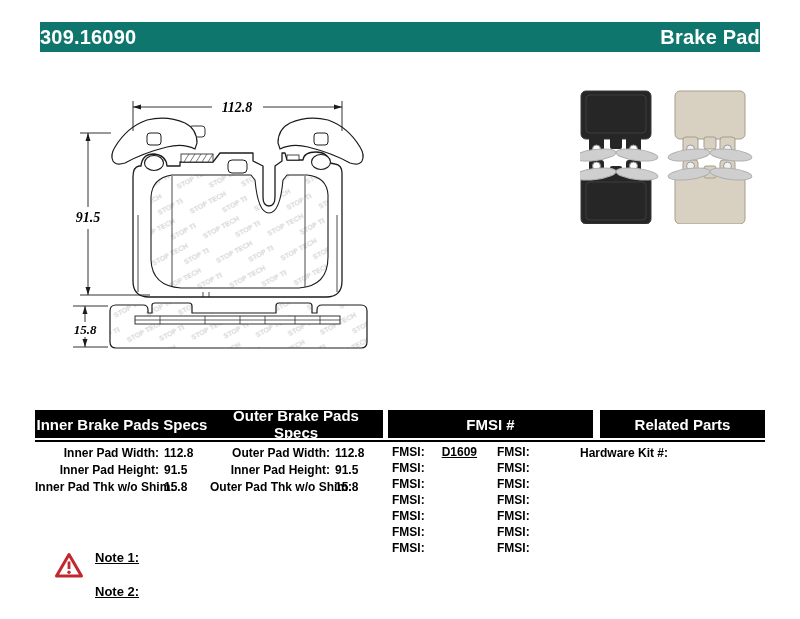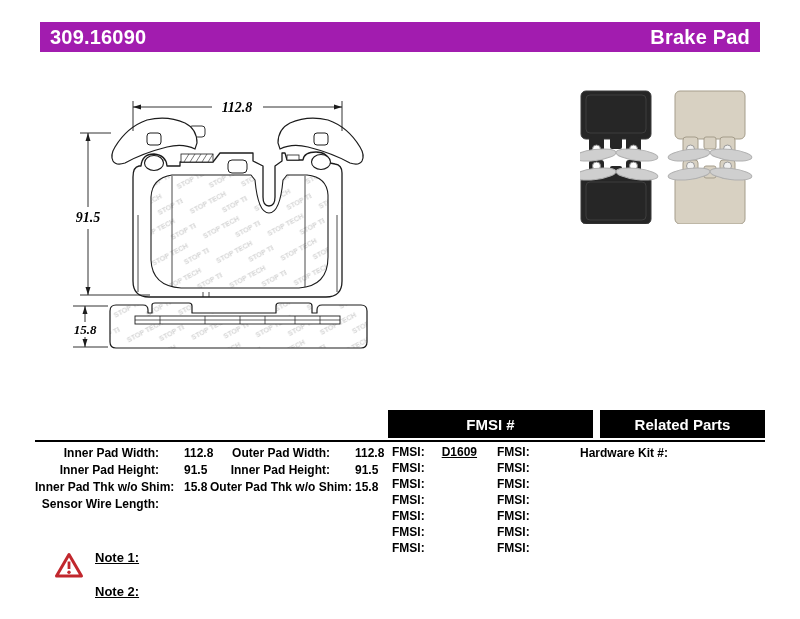--- a/index.html
+++ b/index.html
@@ -1,28 +1,28 @@
 <!DOCTYPE html>
 <html><head>
 <meta charset="utf-8">
 <style>
   html,body{margin:0;padding:0;background:#fff;}
   .sheet{position:relative;width:800px;height:619px;background:#fff;overflow:hidden;
          font-family:"Liberation Sans",sans-serif;color:#000;}
   .abs{position:absolute;}
-  .topbar{left:40px;top:22px;width:720px;height:30px;background:#a21caf;color:#fff;
+  .topbar{left:40px;top:22px;width:720px;height:30px;background:#0f766e;color:#fff;
           display:flex;align-items:center;justify-content:space-between;
-          padding:0 10px;box-sizing:border-box;}
+          padding:0 0;box-sizing:border-box;}
   .topbar .pn,.topbar .pt{font-size:20px;font-weight:bold;letter-spacing:.2px;}
   .thead{top:410px;height:28px;background:#000;color:#fff;font-weight:bold;font-size:15px;
          display:flex;align-items:center;}
   .thead span{flex:1;text-align:center;}
   .rule{left:35px;top:440px;width:730px;height:2px;background:#000;}
   .speccol{display:flex;flex-direction:column;}
-  .specline{height:17px;display:flex;align-items:center;font-size:12px;font-weight:bold;white-space:nowrap;gap:20px;}
+  .specline{height:17px;display:flex;align-items:center;font-size:12px;font-weight:bold;white-space:nowrap;}
   .fmsiline{height:16px;display:flex;align-items:center;font-size:12px;font-weight:bold;white-space:nowrap;gap:9px;}
   .sl{display:inline-block;text-align:right;}
   .sv{margin-left:5px;}
   .fl{display:inline-block;}
   .fv{margin-left:8px;text-decoration:underline;}
   .noteline{font-size:13px;font-weight:bold;text-decoration:underline;}
   .dimtxt{font-family:"Liberation Serif",serif;font-style:italic;font-weight:bold;}
 </style>
 </head>
 <body>
@@ -159,44 +159,44 @@
     <use href="#padDark" transform="translate(1,3)"></use>
     <use href="#padDark" transform="translate(1,136) scale(1,-1)"></use>
     <use href="#padLight" transform="translate(95,3)"></use>
     <use href="#padLight" transform="translate(95,136) scale(1,-1)"></use>
     <use href="#clipPair" transform="translate(1,67)"></use>
     <use href="#clipPair" transform="translate(1,86)"></use>
     <use href="#clipPair" transform="translate(95,67)"></use>
     <use href="#clipPair" transform="translate(95,86)"></use>
   </svg>
 
+  <div class="abs thead" style="left:35px;width:348px">
+    <span>Inner Brake Pads Specs</span>
+    <span>Outer Brake Pads Specs</span>
+  </div>
   <div class="abs thead" style="left:600px;width:165px">
     <span>Related Parts</span>
   </div>
   <div class="abs thead" style="left:388px;width:205px">
     <span>FMSI #</span>
   </div>
   <div class="abs rule"></div>
 
   <div class="abs speccol" style="left:35px;top:444px">
     <div class="specline">
         <span class="sl" style="width:124px">Inner Pad Width:</span>
         <span class="sv">112.8</span>
       </div>
     <div class="specline">
         <span class="sl" style="width:124px">Inner Pad Height:</span>
         <span class="sv">91.5</span>
       </div>
     <div class="specline">
         <span class="sl" style="width:124px">Inner Pad Thk w/o Shim:</span>
         <span class="sv">15.8</span>
-      </div>
-    <div class="specline">
-        <span class="sl" style="width:124px">Sensor Wire Length:</span>
-        <span class="sv"></span>
       </div>
   </div>
 
   <div class="abs speccol" style="left:210px;top:444px">
     <div class="specline">
         <span class="sl" style="width:120px">Outer Pad Width:</span>
         <span class="sv">112.8</span>
       </div>
     <div class="specline">
         <span class="sl" style="width:120px">Inner Pad Height:</span>

